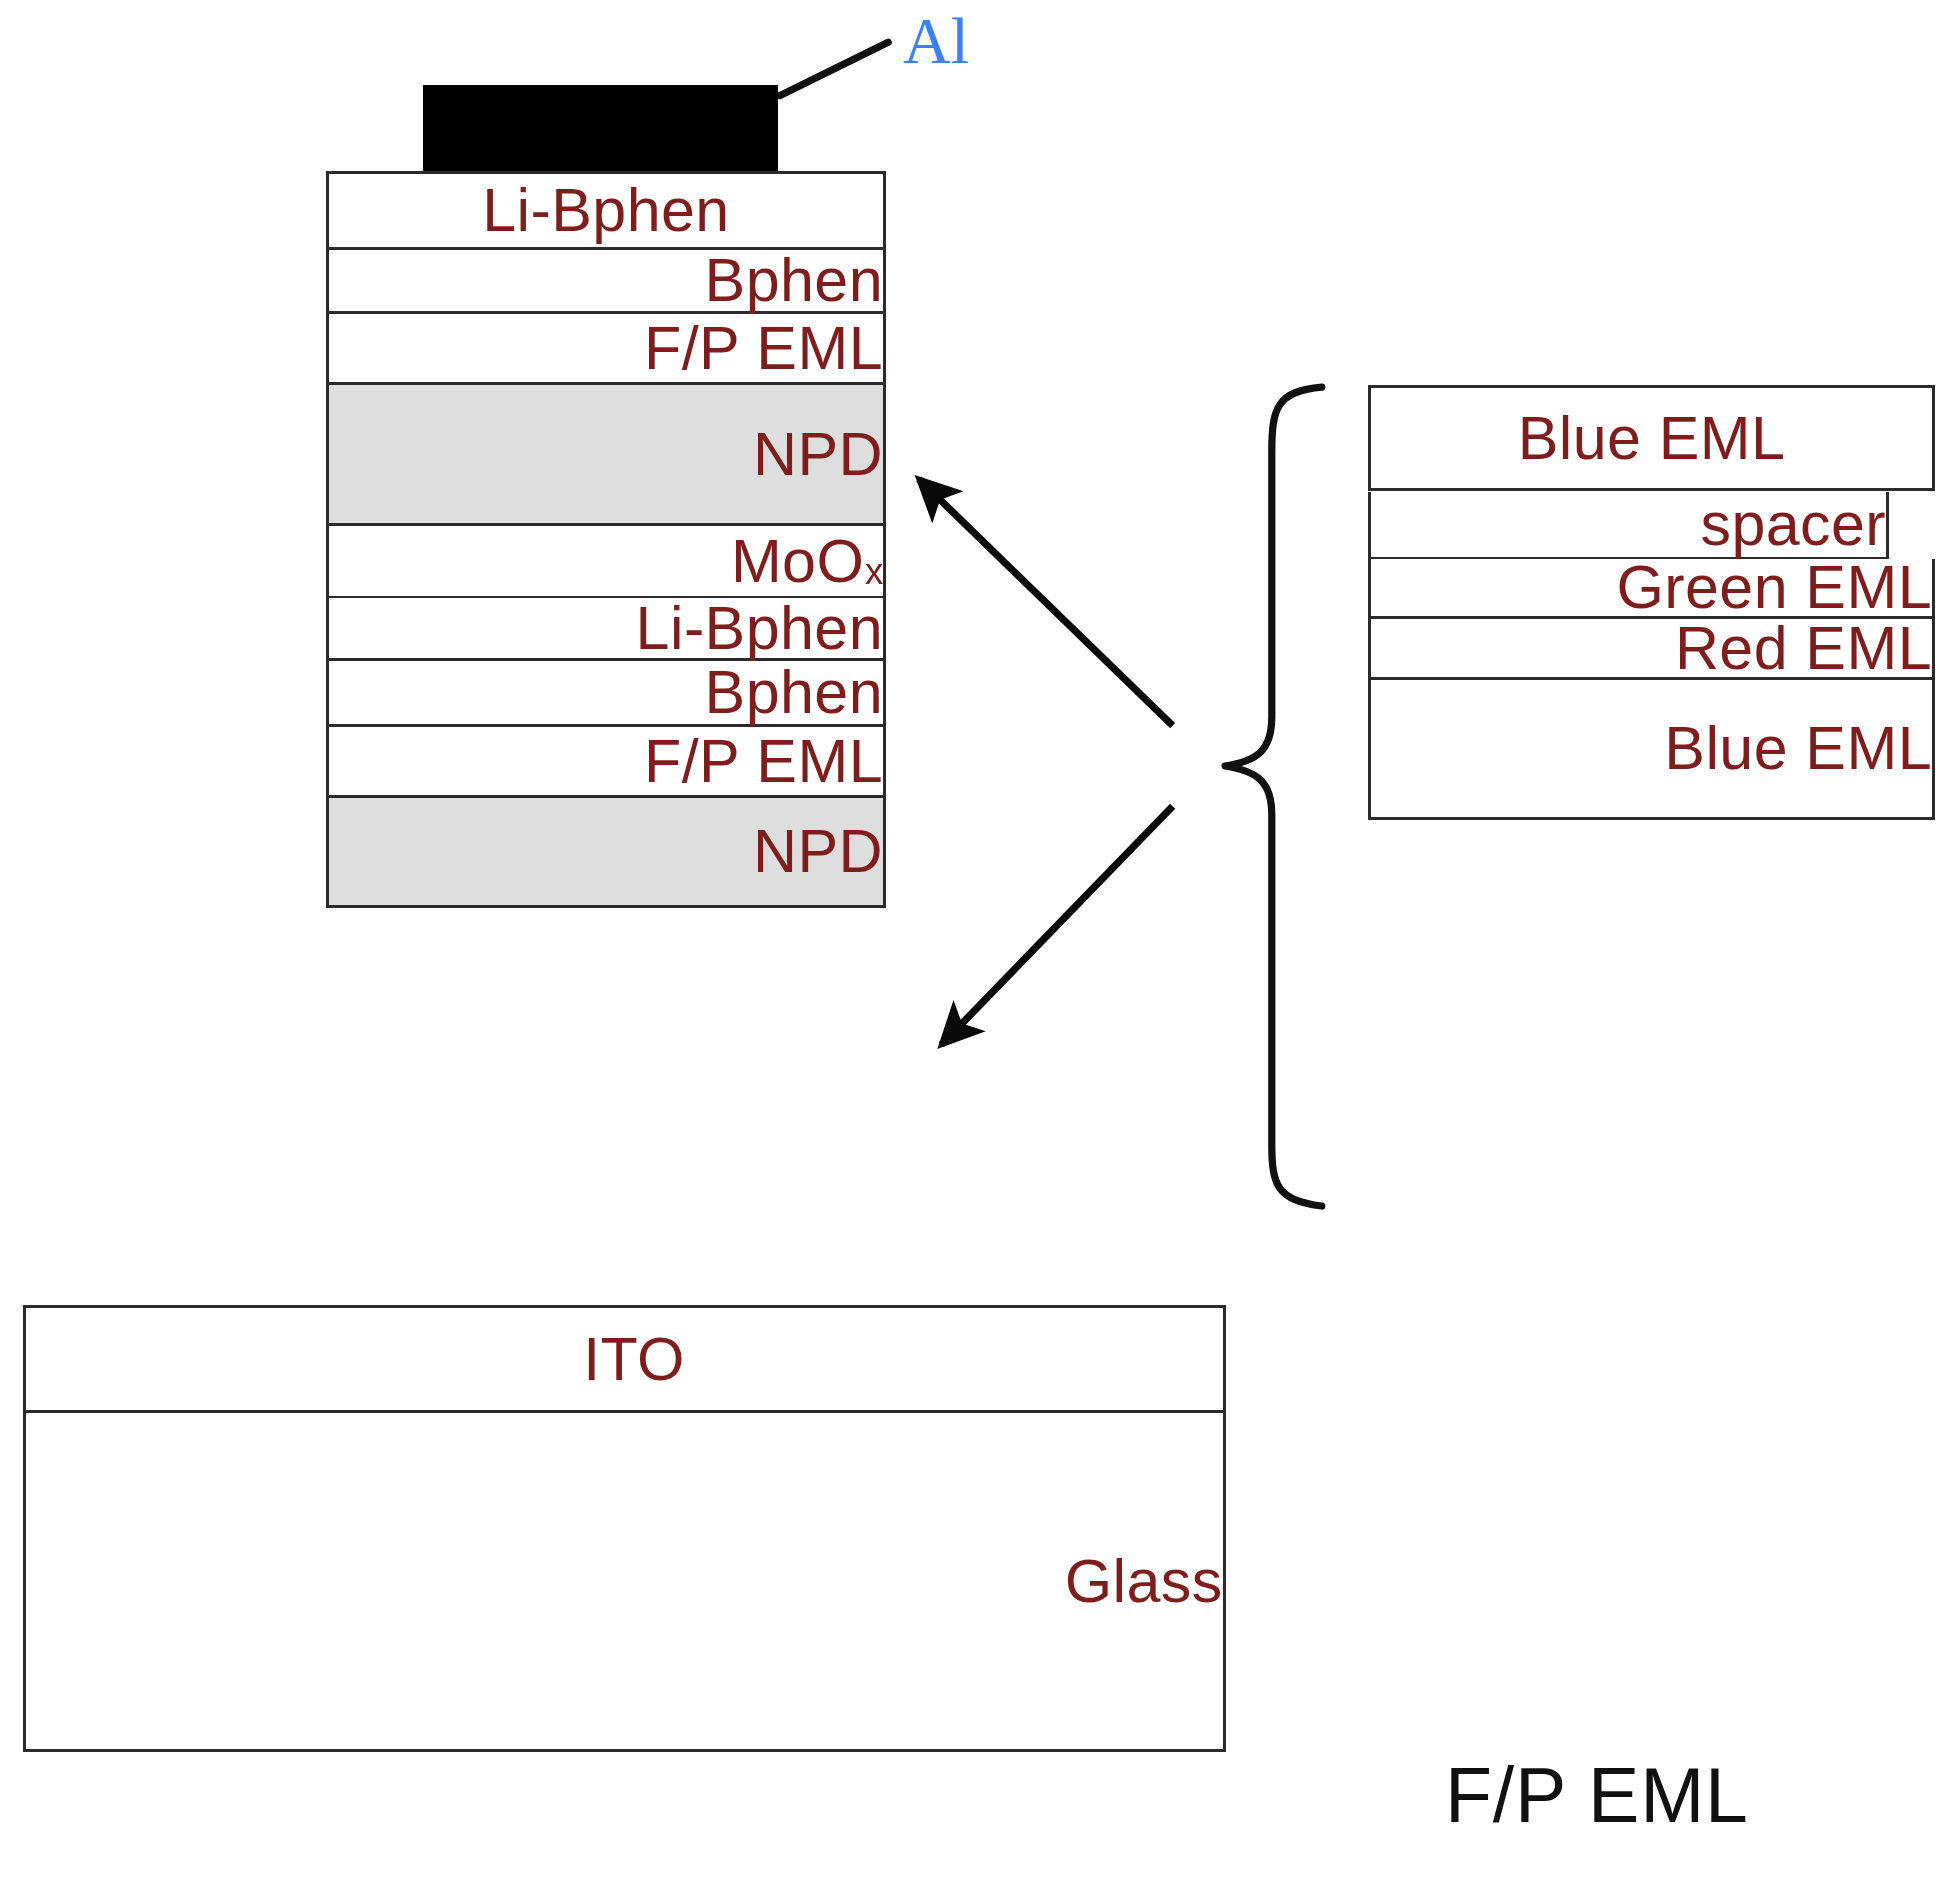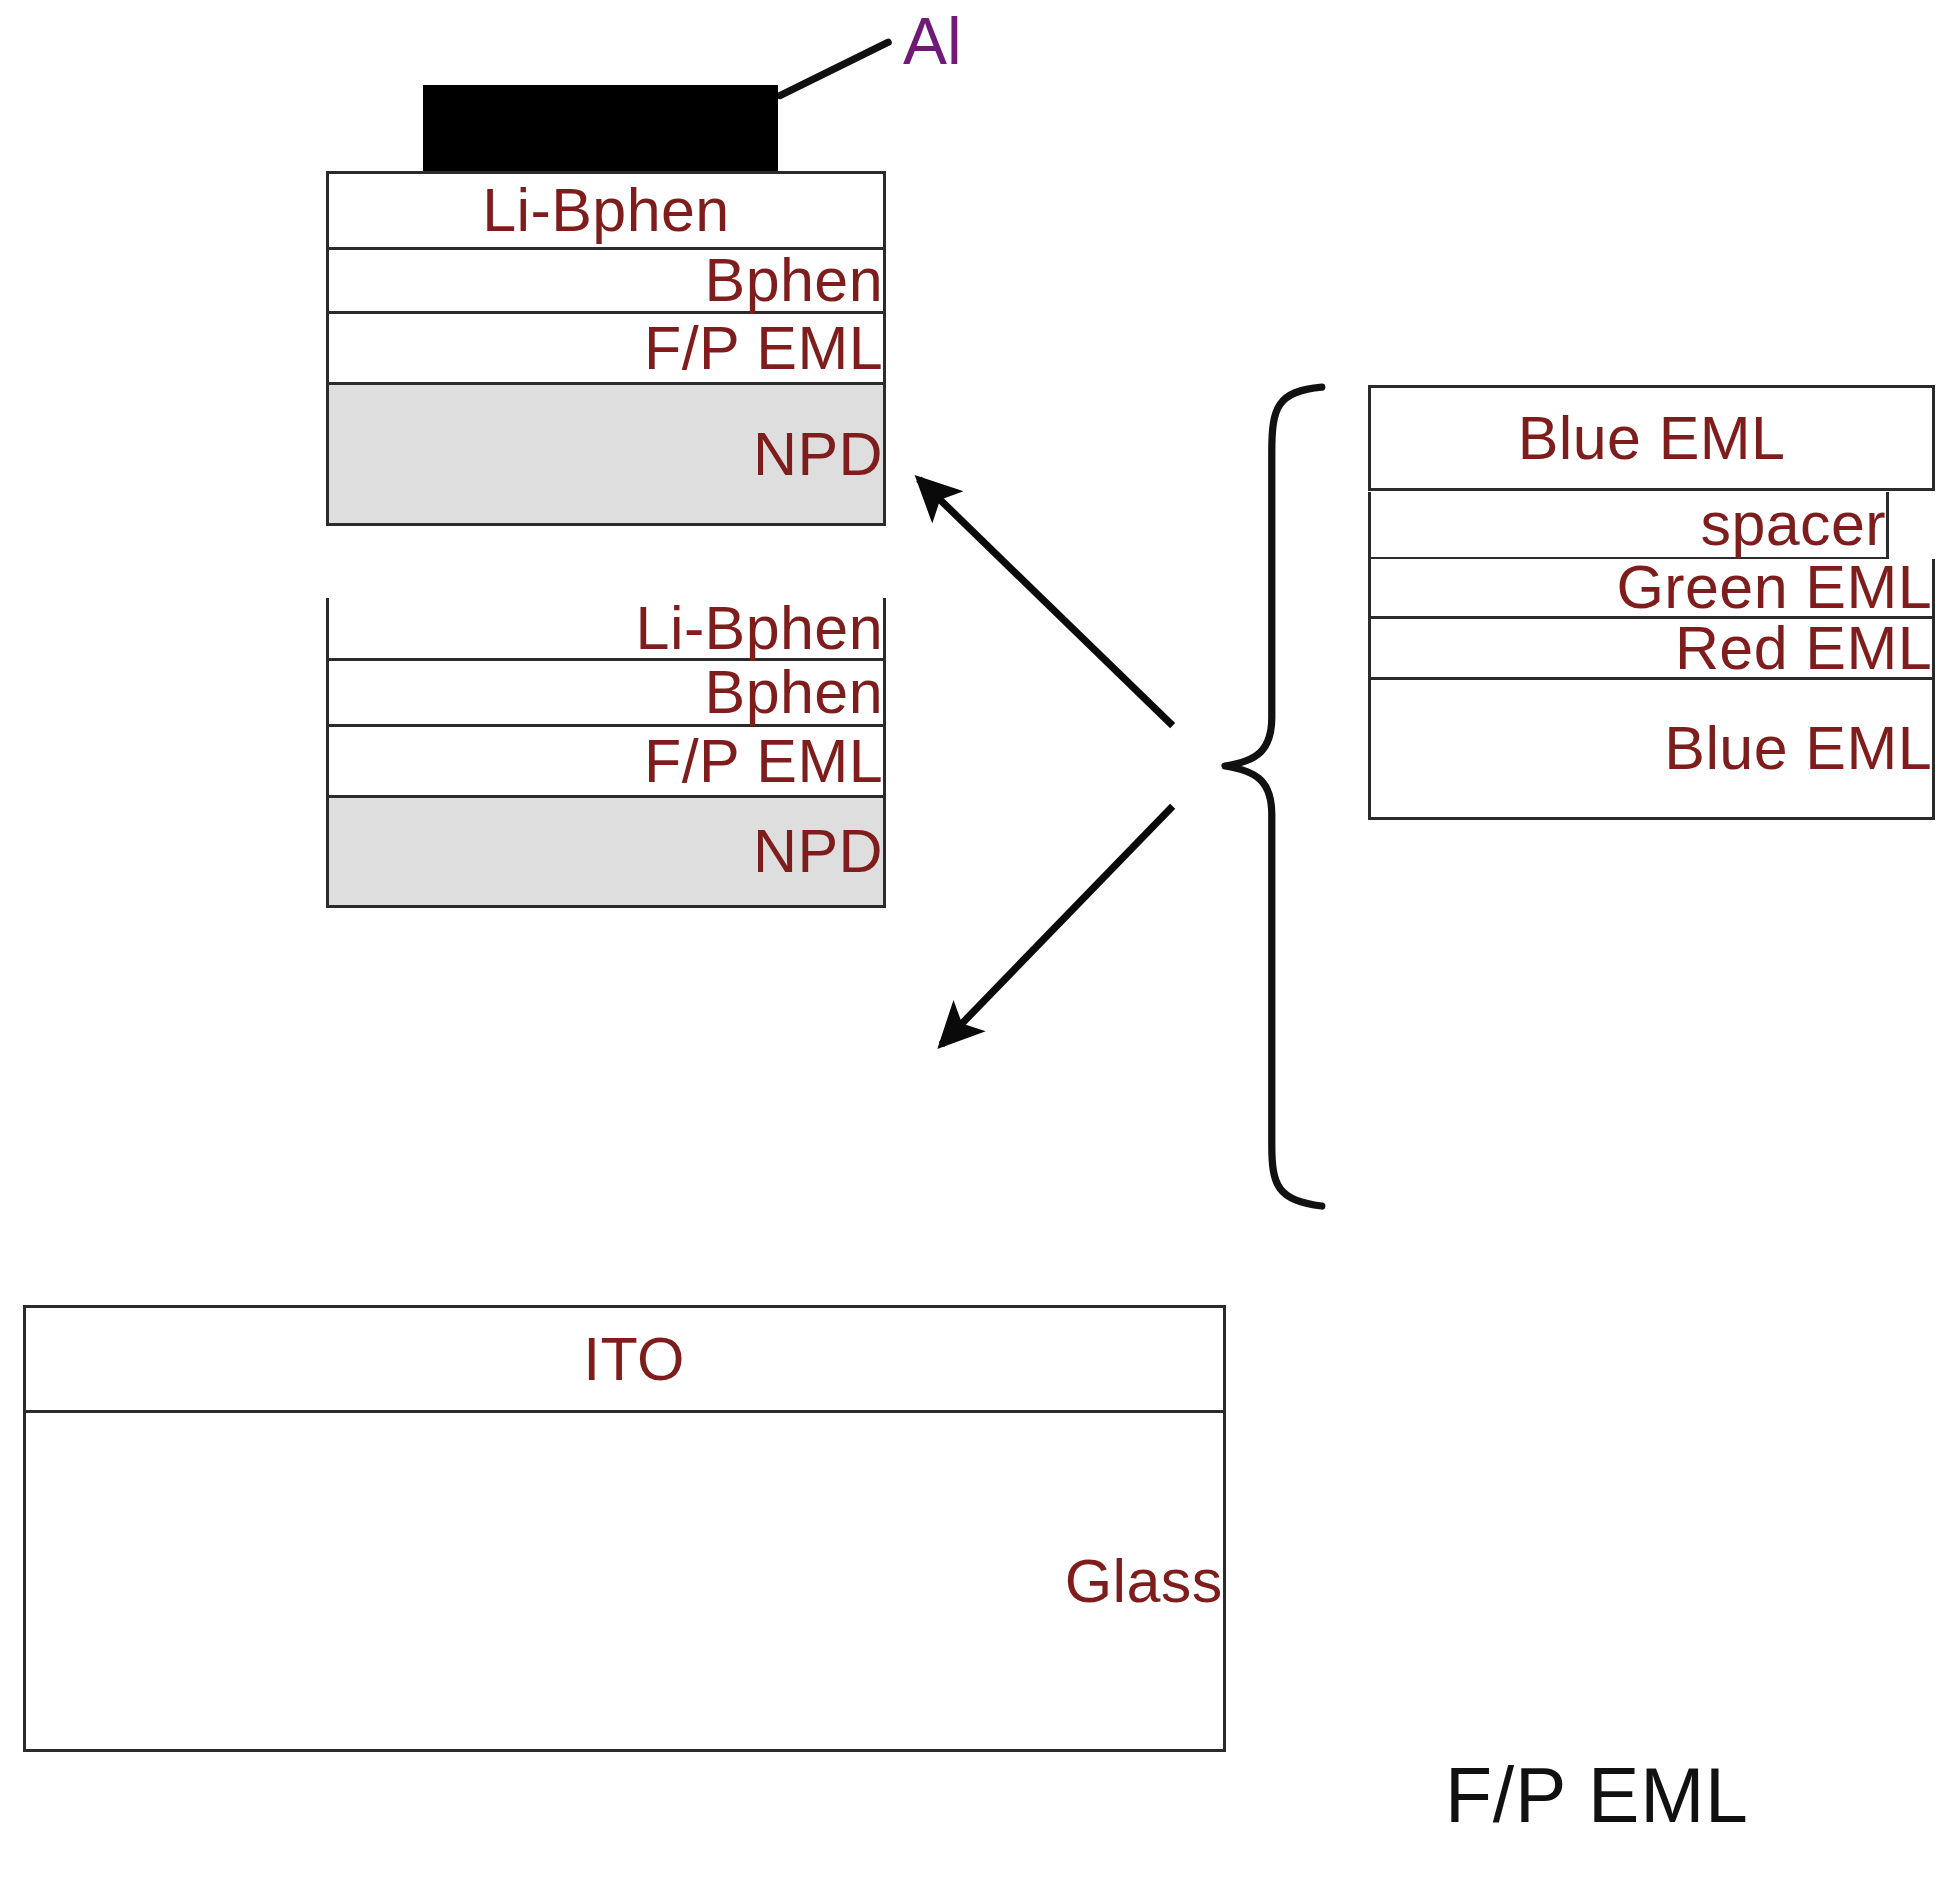--- a/index.html
+++ b/index.html
@@ -42,23 +42,24 @@
     position: absolute;
     background: #000000;
     border: 2.4px solid #000000;
     box-sizing: border-box;
   }
 
   
   .callout-label {
     position: absolute;
     font-size: 66px;
-    color: #701a75;
+    color: #3b82f6;
     white-space: nowrap;
     line-height: 1;
+    font-family: Liberation Serif, serif;
   }
   .caption {
     position: absolute;
     font-size: 77px;
     color: #111111;
     white-space: nowrap;
     line-height: 1;
     letter-spacing: 0.8px;
   }
 
@@ -122,20 +123,24 @@
   </div>
 
   <div class="layer stackjoin" style="left:326px; top:314px; width:560px; height:71px;">
     <span>F/P EML</span>
   </div>
 
   <div class="layer gray stackjoin" style="left:326px; top:385px; width:560px; height:141px;">
     <span>NPD</span>
   </div>
 
+  <div class="layer stackjoin" style="left:326px; top:526px; width:560px; height:73px;">
+    <span>MoO</span>
+      <span class="sub">x</span>
+  </div>
 
   <div class="layer stackjoin" style="left:326px; top:598px; width:560px; height:63px;">
     <span>Li-Bphen</span>
   </div>
 
   <div class="layer stackjoin" style="left:326px; top:661px; width:560px; height:66px;">
     <span>Bphen</span>
   </div>
 
   <div class="layer stackjoin" style="left:326px; top:727px; width:560px; height:71px;">

